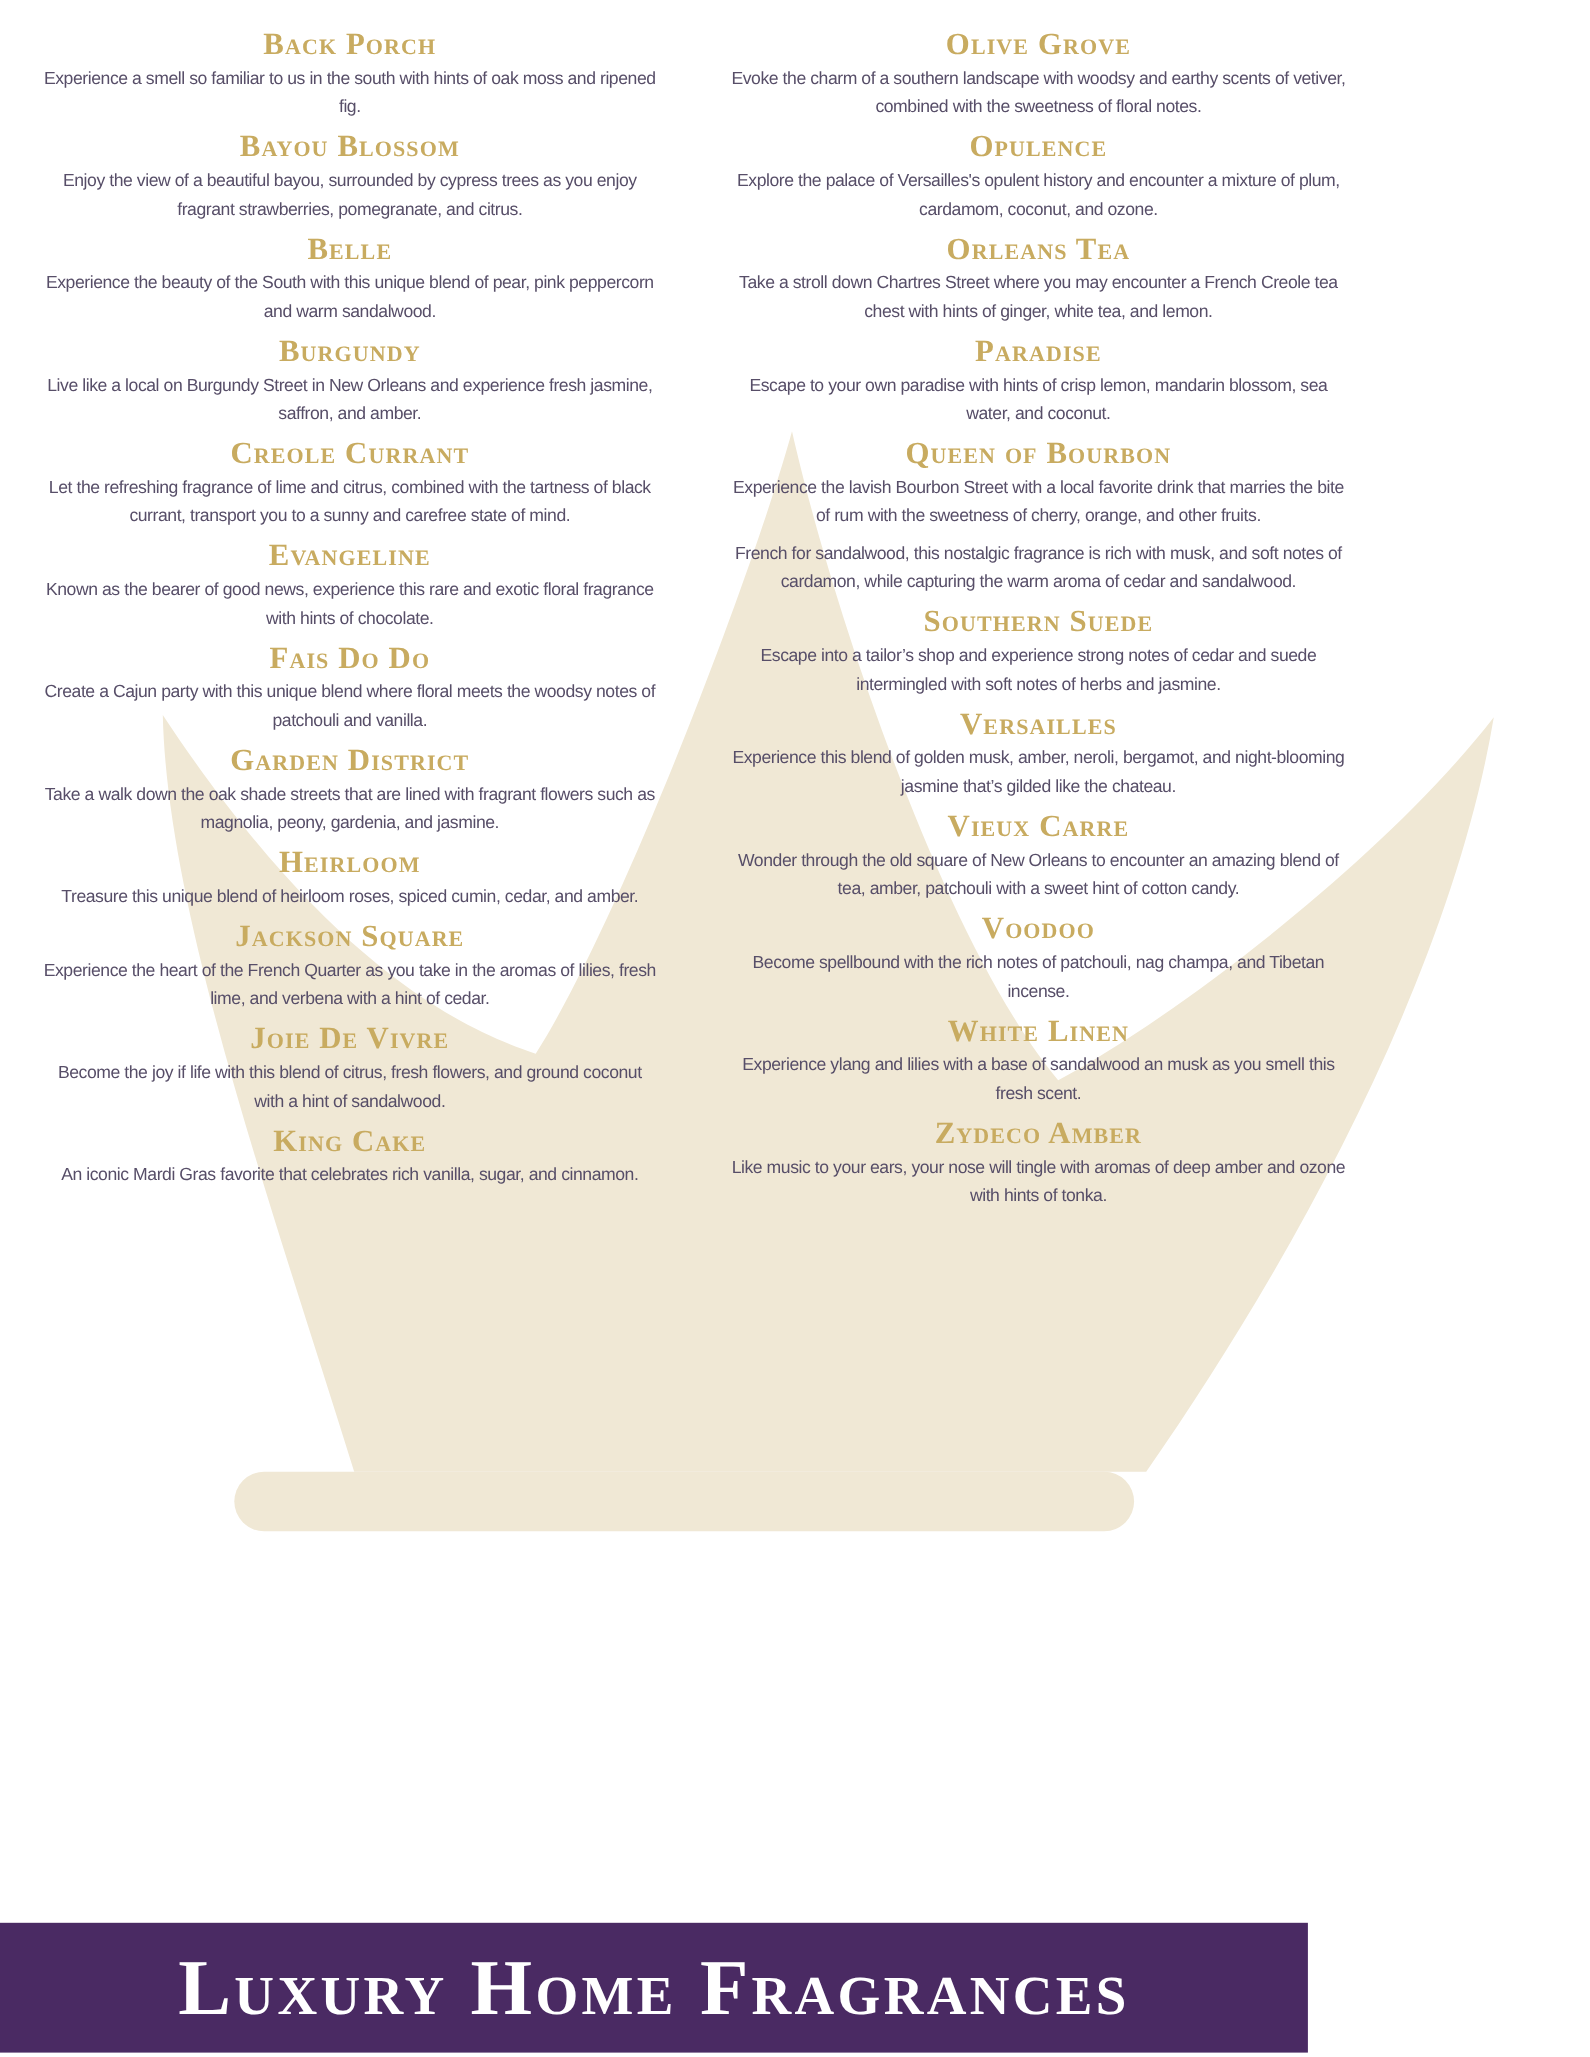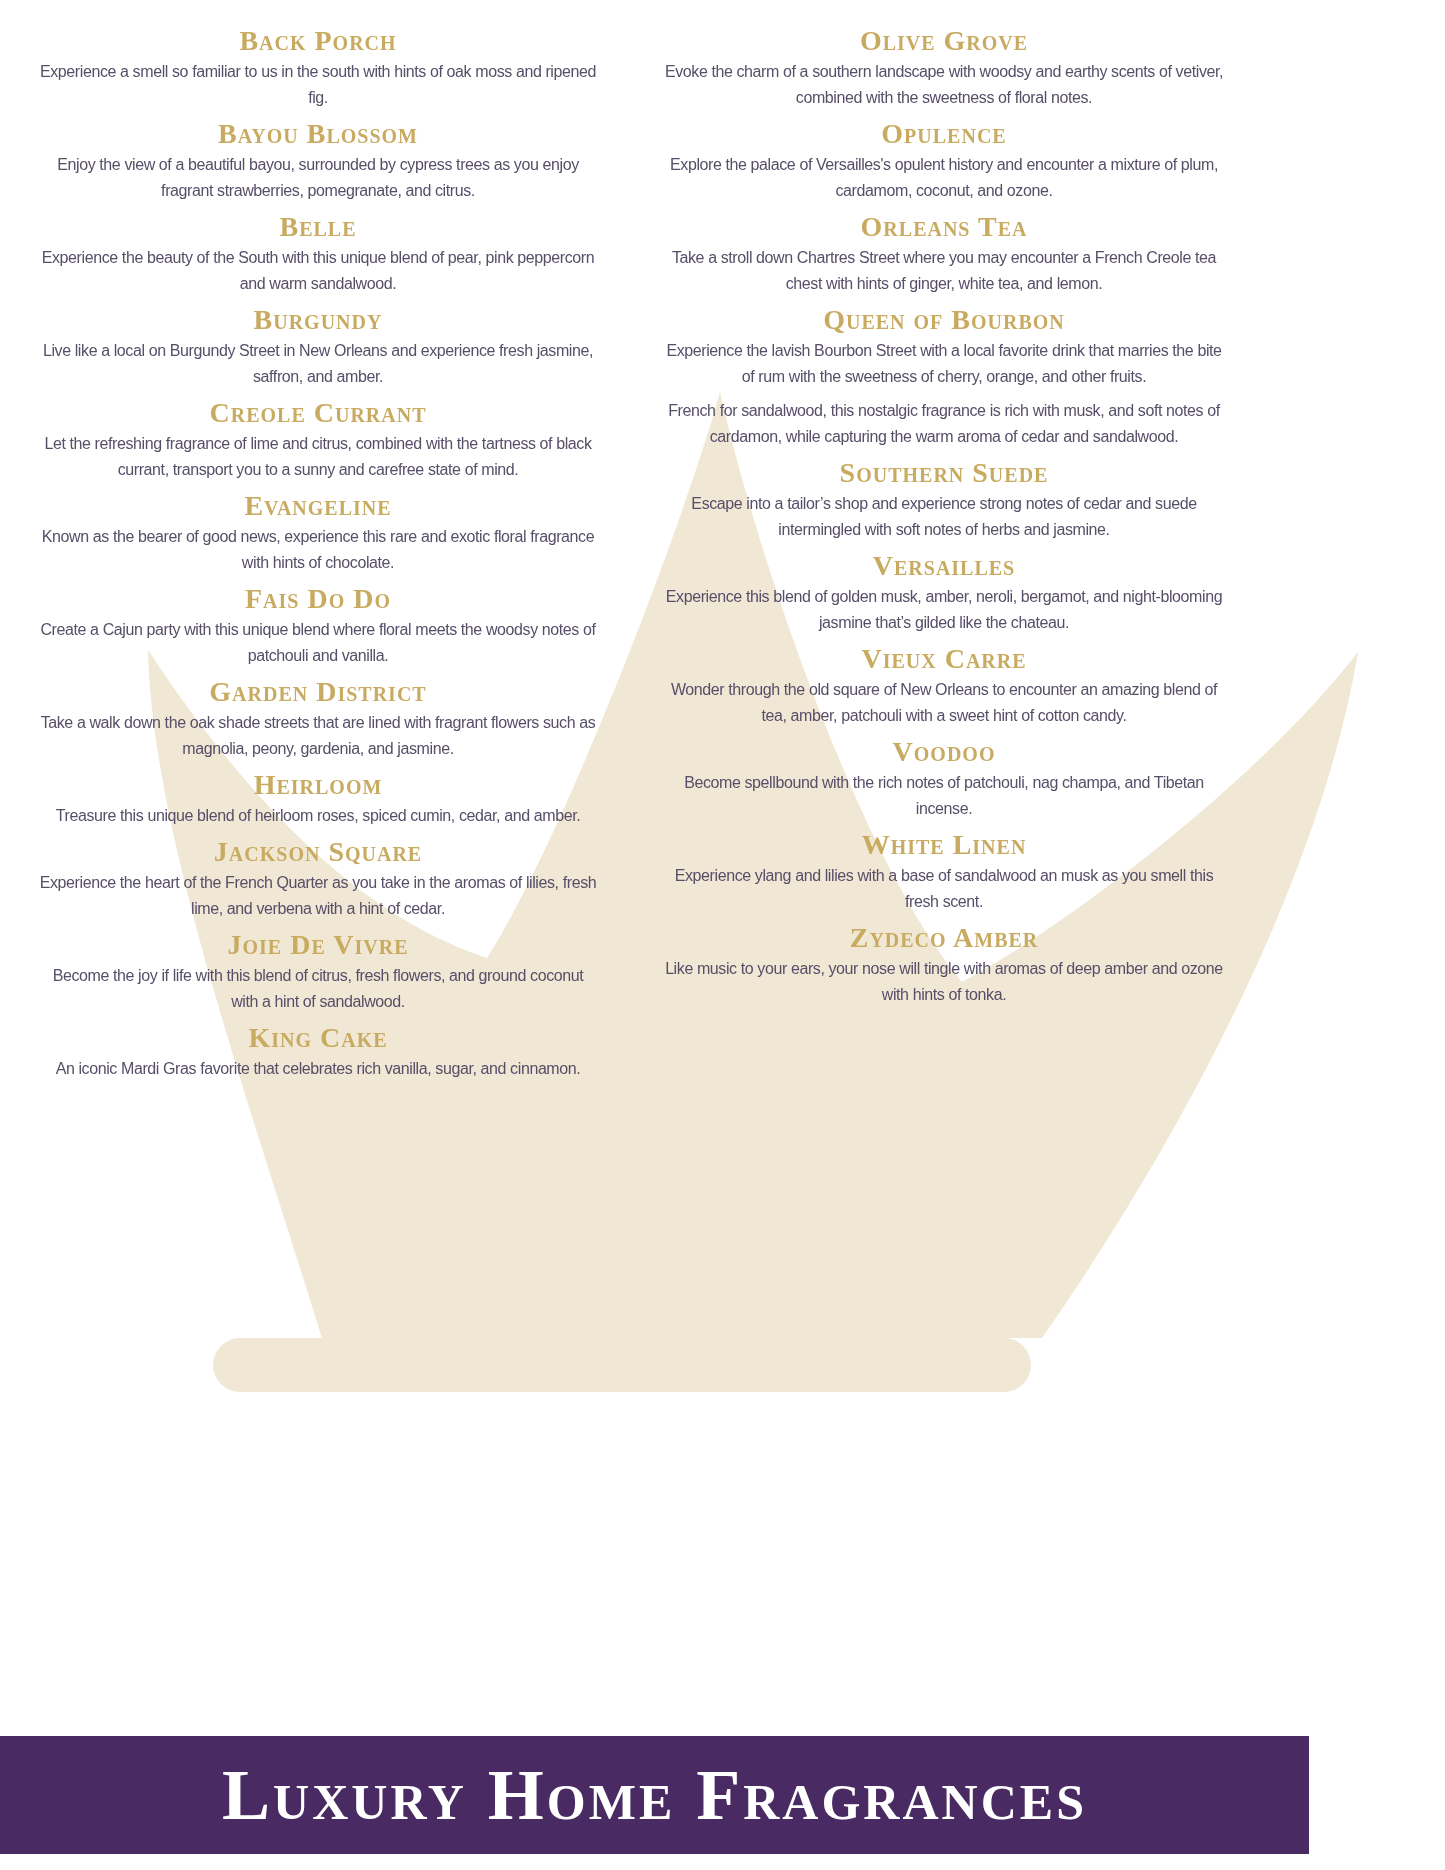--- a/index.html
+++ b/index.html
@@ -53,22 +53,22 @@
     font-size: 16px;
     line-height: 26px;
     letter-spacing: -0.4px;
     color: #574e68;
     margin: 0 0 8px 0;
   }
   
   .footer {
     position: absolute;
     left: 0;
-    bottom: 16px;
-    width: 1309px;
+    bottom: 4px;
+    width: 1189px;
     height: 118px;
     background: #4a2a63;
     z-index: 2;
     display: flex;
     align-items: center;
     justify-content: center;
   }
   .footer h1 {
     font-family: "Liberation Serif", serif;
     font-variant: small-caps;
@@ -155,20 +155,24 @@
         </section>
         <section class="item">
           <h2>Opulence</h2>
           <p>Explore the palace of Versailles's opulent history and encounter a mixture of plum, cardamom, coconut, and ozone.</p>
         </section>
         <section class="item">
           <h2>Orleans Tea</h2>
           <p>Take a stroll down Chartres Street where you may encounter a French Creole tea chest with hints of ginger, white tea, and lemon.</p>
         </section>
         <section class="item">
+          <h2>Paradise</h2>
+          <p>Escape to your own paradise with hints of crisp lemon, mandarin blossom, sea water, and coconut.</p>
+        </section>
+        <section class="item">
           <h2>Queen of Bourbon</h2>
           <p>Experience the lavish Bourbon Street with a local favorite drink that marries the bite of rum with the sweetness of cherry, orange, and other fruits.</p>
         </section>
         <section class="item">
           <p>French for sandalwood, this nostalgic fragrance is rich with musk, and soft notes of cardamon, while capturing the warm aroma of cedar and sandalwood.</p>
         </section>
         <section class="item">
           <h2>Southern Suede</h2>
           <p>Escape into a tailor’s shop and experience strong notes of cedar and suede intermingled with soft notes of herbs and jasmine.</p>
         </section>

